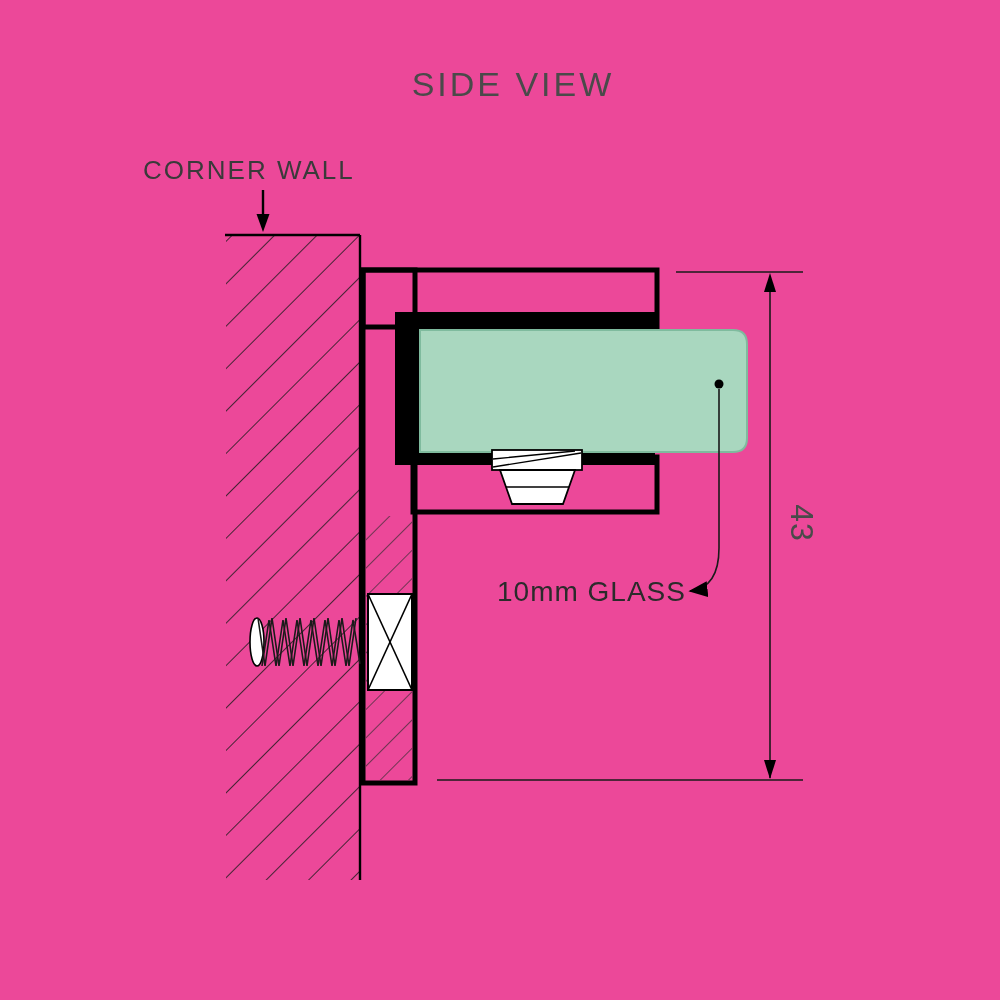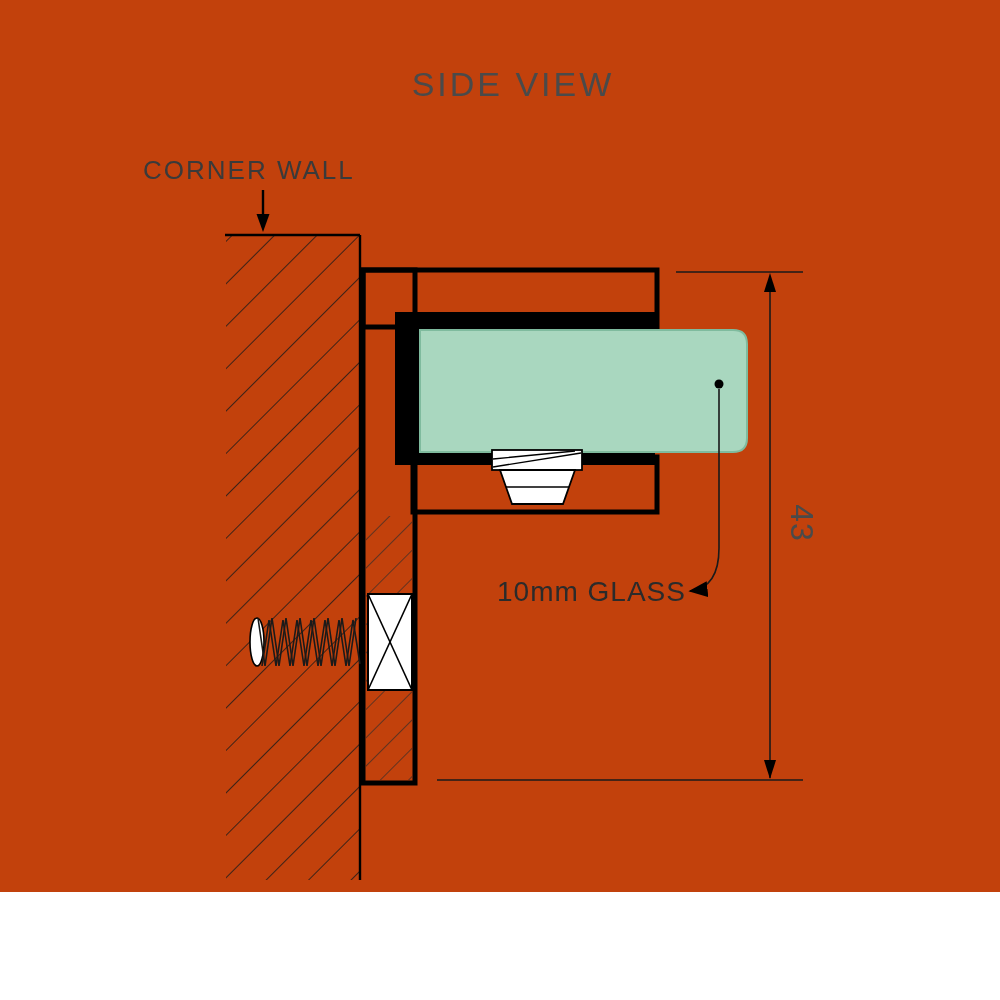--- a/index.html
+++ b/index.html
@@ -1,18 +1,18 @@
 <!DOCTYPE html>
 <html><head>
 <meta charset="utf-8">
 <style>
   html, body { margin: 0; padding: 0; background: #ffffff; }
   .page {
-    width: 1000px; height: 892px; position: relative;
-    background: #c2410c; overflow: hidden;
+    width: 1000px; height: 1000px; position: relative;
+    background: #ec4899; overflow: hidden;
     font-family: "Liberation Sans", sans-serif;
   }
   svg text { font-family: "Liberation Sans", sans-serif; }
   .title-text   { font-size: 34px; letter-spacing: 3px; }
   .label-lg     { font-size: 26px; letter-spacing: 2px; }
   .label-md     { font-size: 28px; letter-spacing: 1px; }
   .dim-text     { font-size: 32px; letter-spacing: 1px; }
   .thin  { stroke: #1a1a1a; stroke-width: 1.6; fill: none; }
   .med   { stroke: #000000; stroke-width: 2.4; fill: none; }
   .heavy { stroke: #000000; stroke-width: 5;   fill: none; }

